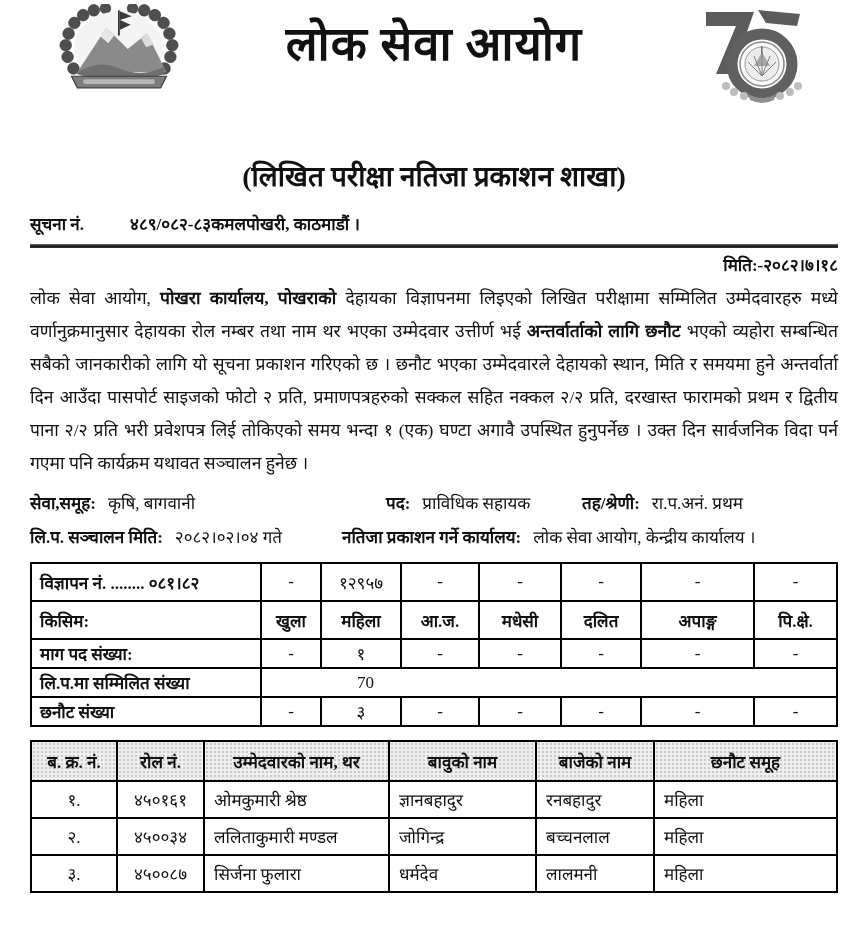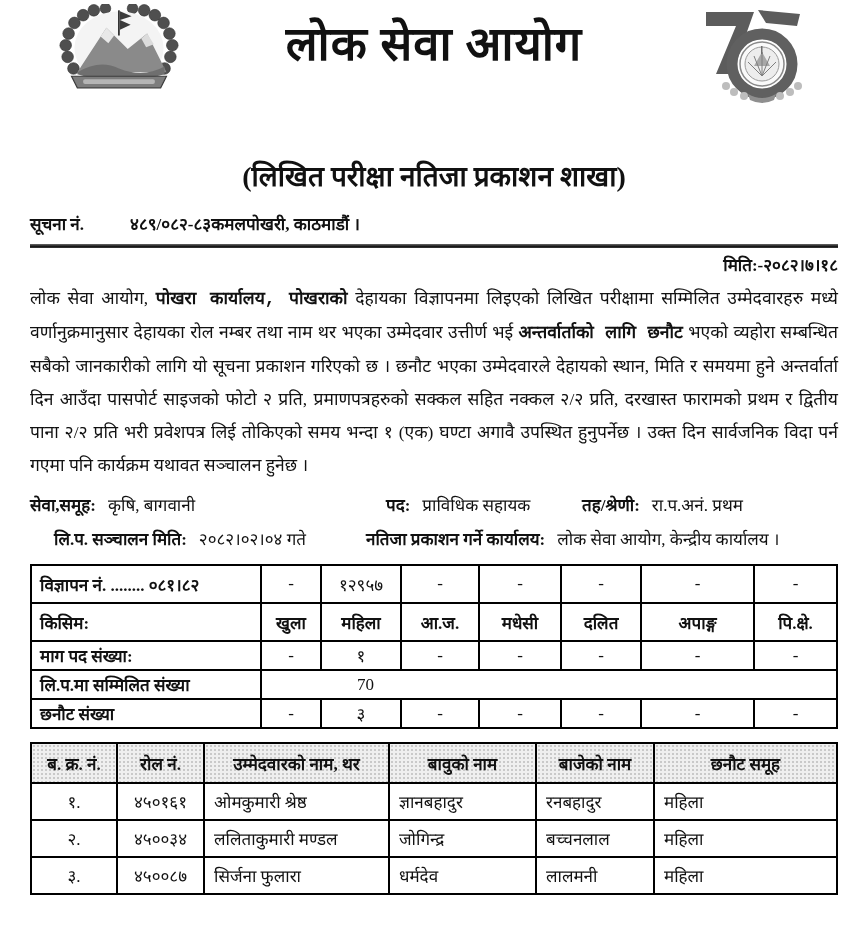--- a/index.html
+++ b/index.html
@@ -18,26 +18,26 @@
   .emblem-right { position: absolute; right: 26px; top: 2px; width: 112px; height: 102px; }
   .org-title { text-align: center; font-size: 47px; font-weight: bold; padding-top: 10px; letter-spacing: 1px; }
   .dept-subtitle { text-align: center; font-size: 28px; font-weight: bold; margin-top: 16px; }
 
   .notice-row { display: flex; font-weight: bold; font-size: 17px; margin-top: 18px; }
   .notice-num { margin-left: 46px; }
   .rule { height: 4px; background: linear-gradient(180deg, #6a6a6a, #151515 60%, #3a3a3a); margin-top: 9px; }
   .issue-date { text-align: right; font-weight: bold; font-size: 17px; margin-top: 5px; }
 
   .para { font-size: 17.5px; line-height: 33px; text-align: justify; margin-top: 6px; }
-  .b { font-weight: bold; font-family: Liberation Mono, monospace; }
+  .b { font-weight: bold; }
 
   .info-row { display: flex; font-size: 17px; margin-top: 11px; }
   .info-row .lbl { font-weight: bold; }
   .info-row .val { margin-left: 12px; }
-  .w356 { width: 356px; } .w196 { width: 196px; } .w312 { width: 312px; margin-left: 24px; } .grow { flex: 1; }
+  .w356 { width: 356px; } .w196 { width: 196px; } .w312 { width: 312px; } .grow { flex: 1; }
 
   table { border-collapse: collapse; table-layout: fixed; border-radius: 10px; }
   td, th { border: 2px solid #000; font-size: 17px; padding: 2px 4px; text-align: center; overflow: hidden; }
   .vacancy-table { width: 806px; margin-top: 14px; }
   .vacancy-table td.lbl-cell { text-align: left; font-weight: bold; padding-left: 8px; }
   .vacancy-table tr { height: 18px; }
   .vacancy-table tr.tall { height: 38px; }
   .vacancy-table .hdr { font-weight: bold; }
   .span-val { text-align: left; padding-left: 95px; }
 

